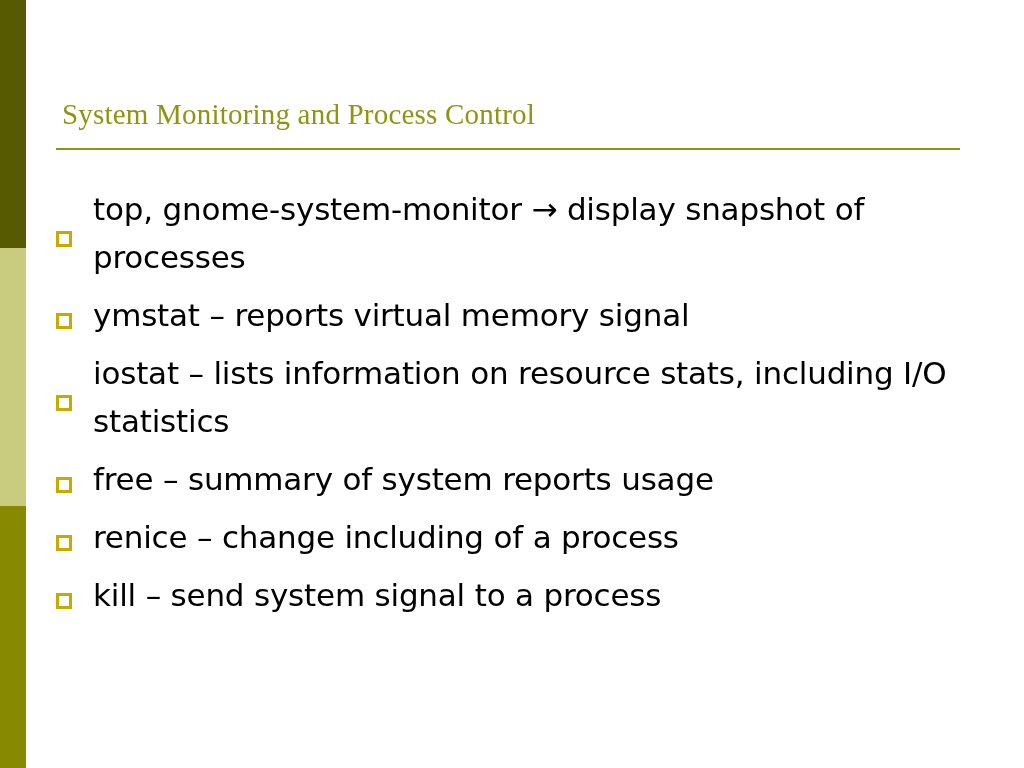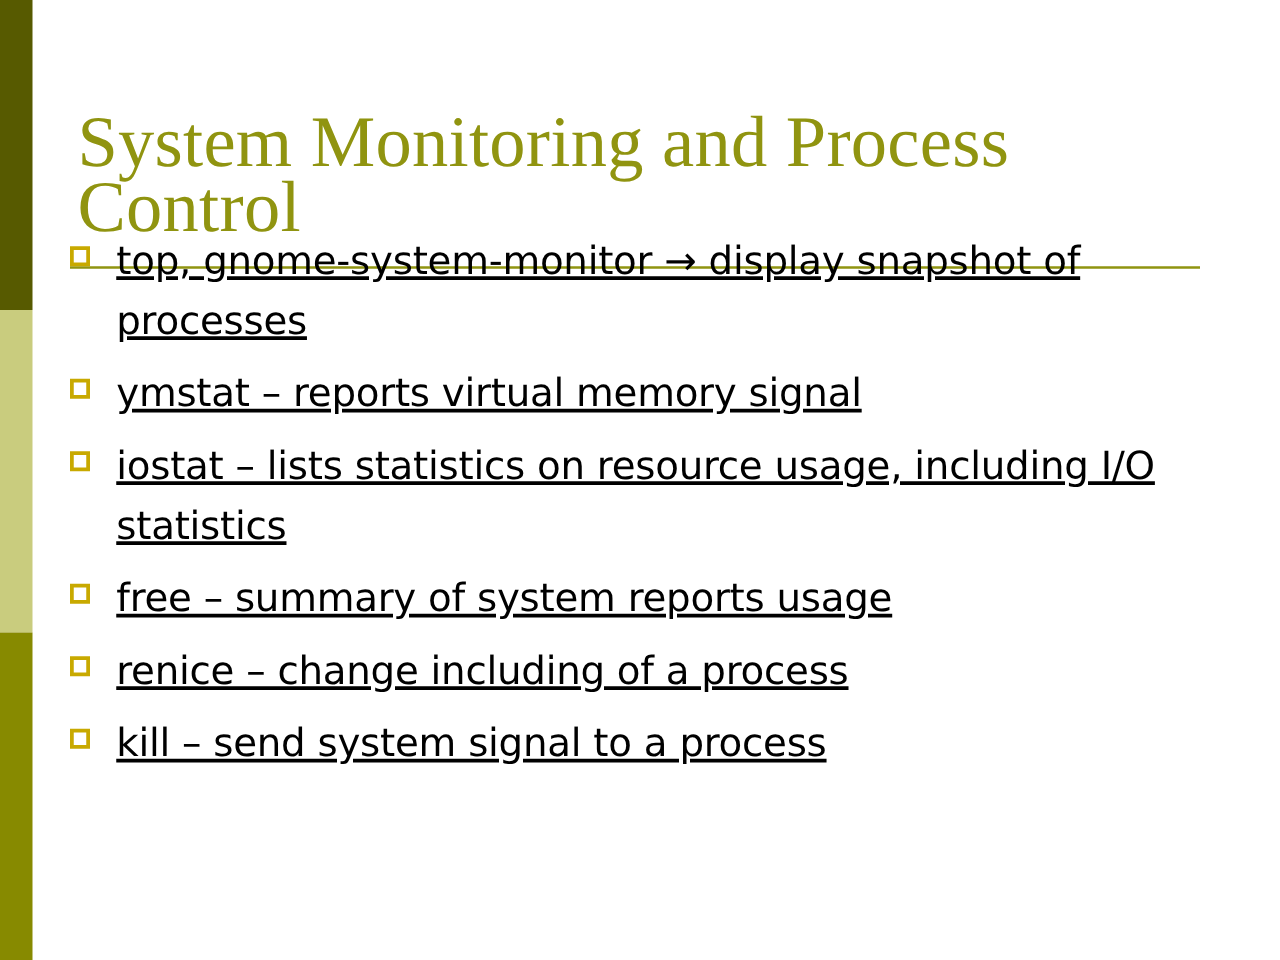--- a/index.html
+++ b/index.html
@@ -41,45 +41,44 @@
     background: #878a00;
   }
   .title-wrap {
     position: absolute;
     left: 56px;
     top: 88px;
     width: 904px;
   }
   .slide-title {
     font-family: "Liberation Serif", serif;
-    font-size: 58px;
+    font-size: 29px;
     line-height: 52px;
     color: #909410;
     font-weight: normal;
     letter-spacing: 0.2px;
     margin: 0;
-    padding: 0 0 21px 6px;
+    padding: 0 0 8px 6px;
   }
   .title-rule {
     height: 2px;
     background: #909410;
     width: 904px;
     margin-left: 0px;
   }
   .bullets {
     position: absolute;
     left: 56px;
     top: 185px;
     width: 930px;
   }
   .bullet-row {
     display: flex;
-    align-items: flex-start;
+    align-items: center;
     margin-bottom: 10px;
-    text-decoration: underline;
   }
   .bullet-marker {
     flex: 0 0 auto;
     width: 16px;
     height: 16px;
     border: 3px solid #c8a900;
     box-sizing: border-box;
     margin-top: 12px;
     margin-right: 21px;
   }
@@ -113,21 +112,21 @@
       <span class="bullet-text">top, gnome-system-monitor → display snapshot of processes</span>
     </div>
 
     <div class="bullet-row">
       <span class="bullet-marker"></span>
       <span class="bullet-text">ymstat – reports virtual memory signal</span>
     </div>
 
     <div class="bullet-row">
       <span class="bullet-marker"></span>
-      <span class="bullet-text">iostat – lists statistics on resource usage, including I/O statistics</span>
+      <span class="bullet-text">iostat – lists information on resource stats, including I/O statistics</span>
     </div>
 
     <div class="bullet-row">
       <span class="bullet-marker"></span>
       <span class="bullet-text">free – summary of system reports usage</span>
     </div>
 
     <div class="bullet-row">
       <span class="bullet-marker"></span>
       <span class="bullet-text">renice – change including of a process</span>

